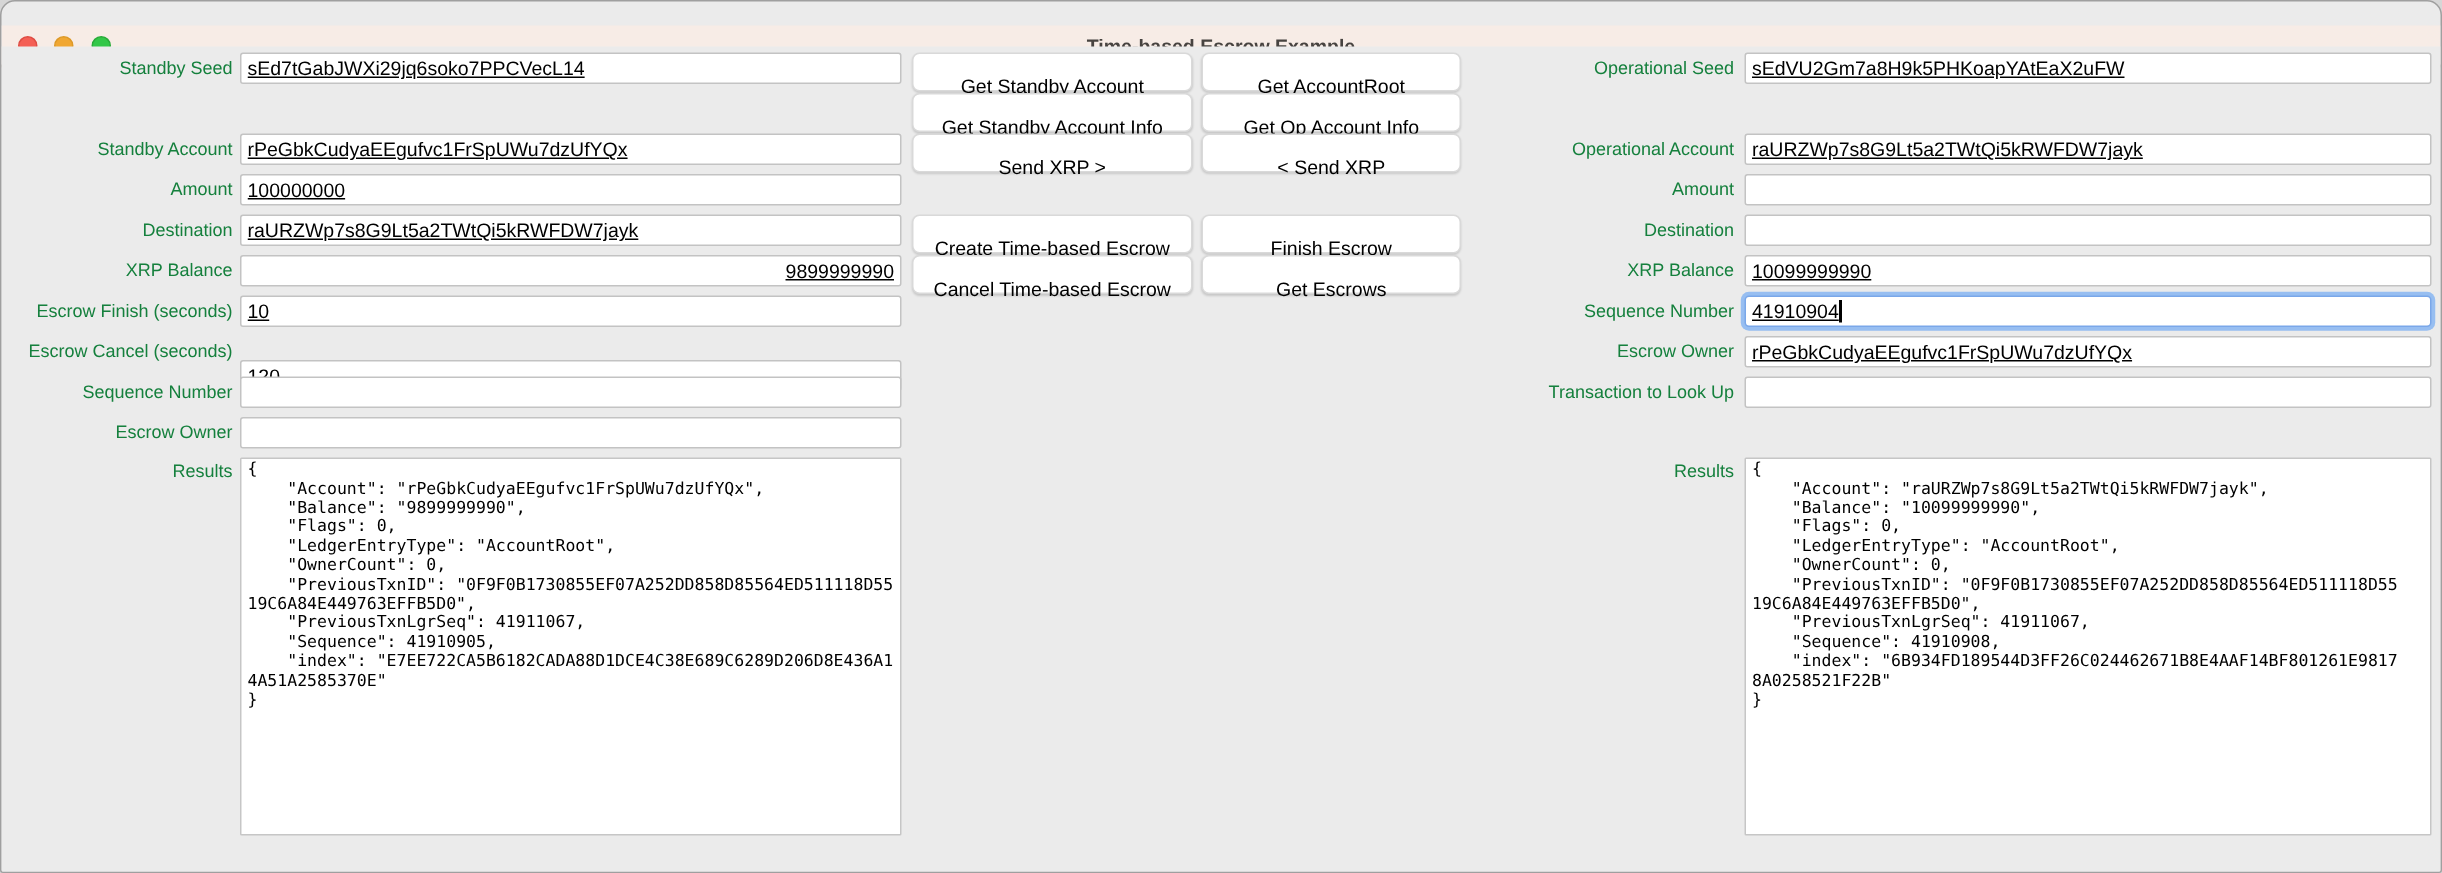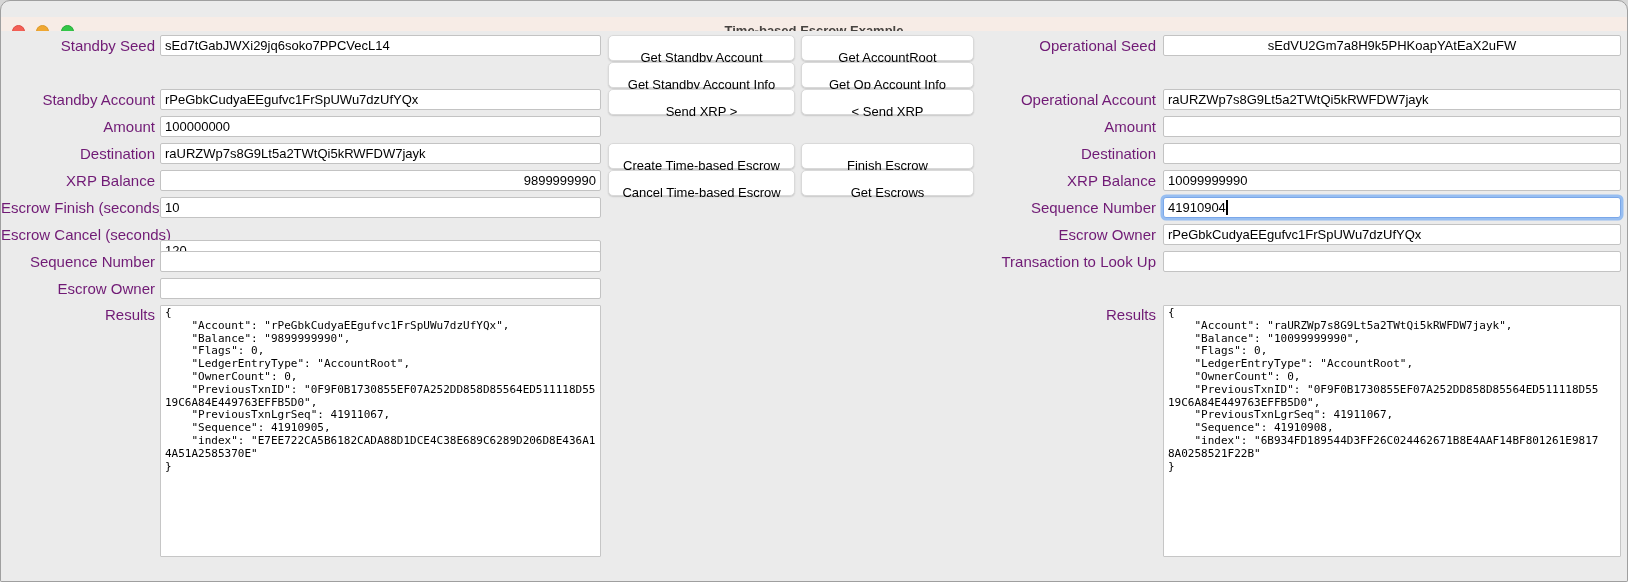--- a/index.html
+++ b/index.html
@@ -25,30 +25,30 @@
   }
   .traffic { position:absolute; left:11px; top:7px; }
   .tl { display:inline-block; width:13px; height:13px; border-radius:50%; margin-right:7px; }
   .tl.red    { background:#f45f55; border:0.5px solid #df4b42; }
   .tl.yellow { background:#f0a732; border:0.5px solid #dd9927; }
   .tl.green  { background:#33c748; border:0.5px solid #28ab39; }
 
   .content { position:absolute; left:0; top:30px; width:100%; height:552px; background:#ebebeb; }
 
   .lbl {
-    position:absolute; font-size:15px; color:#701a75; text-align:right;
+    position:absolute; font-size:12px; color:#15803d; text-align:right;
     line-height:15px; white-space:nowrap;
   }
   .lblL { left:0; width:154px; }
   .lblR { left:980px; width:175px; }
 
   .fld {
     position:absolute; height:21px; font-size:13px; color:#000;
     background:#fff; border:1px solid #c3c3c3; border-radius:2px;
-    padding:0 4px; font-family:"Liberation Sans", sans-serif; outline:none;
+    padding:0 4px; font-family:"Liberation Sans", sans-serif; outline:none;text-decoration:underline;
   }
   .fldL { left:159px; width:441px; }
   .fldR { left:1162px; width:458px; }
   .fld.focused {
     border:1px solid #7aa7e9;
     box-shadow: 0 0 0 2.5px #97bef1;
     border-radius:3px;
   }
 
   .btn {
@@ -137,21 +137,21 @@
     <button class="btn btnA" style="top:58px">Send XRP &gt;</button>
     <button class="btn btnB" style="top:58px">&lt; Send XRP</button>
 
     <button class="btn btnA" style="top:112px">Create Time-based Escrow</button>
     <button class="btn btnB" style="top:112px">Finish Escrow</button>
 
     <button class="btn btnA" style="top:139px">Cancel Time-based Escrow</button>
     <button class="btn btnB" style="top:139px">Get Escrows</button>
 
     <label class="lbl lblR" style="top:7px">Operational Seed</label>
-    <input class="fld fldR" style="top: 4px; text-align: center;" value="sEdVU2Gm7a8H9k5PHKoapYAtEaX2uFW">
+    <input class="fld fldR" style="top: 4px;" value="sEdVU2Gm7a8H9k5PHKoapYAtEaX2uFW">
 
     <label class="lbl lblR" style="top:61px">Operational Account</label>
     <input class="fld fldR" style="top: 58px;" value="raURZWp7s8G9Lt5a2TWtQi5kRWFDW7jayk">
 
     <label class="lbl lblR" style="top:88px">Amount</label>
     <input class="fld fldR" style="top: 85px;" value="">
 
     <label class="lbl lblR" style="top:115px">Destination</label>
     <input class="fld fldR" style="top: 112px;" value="">
 

